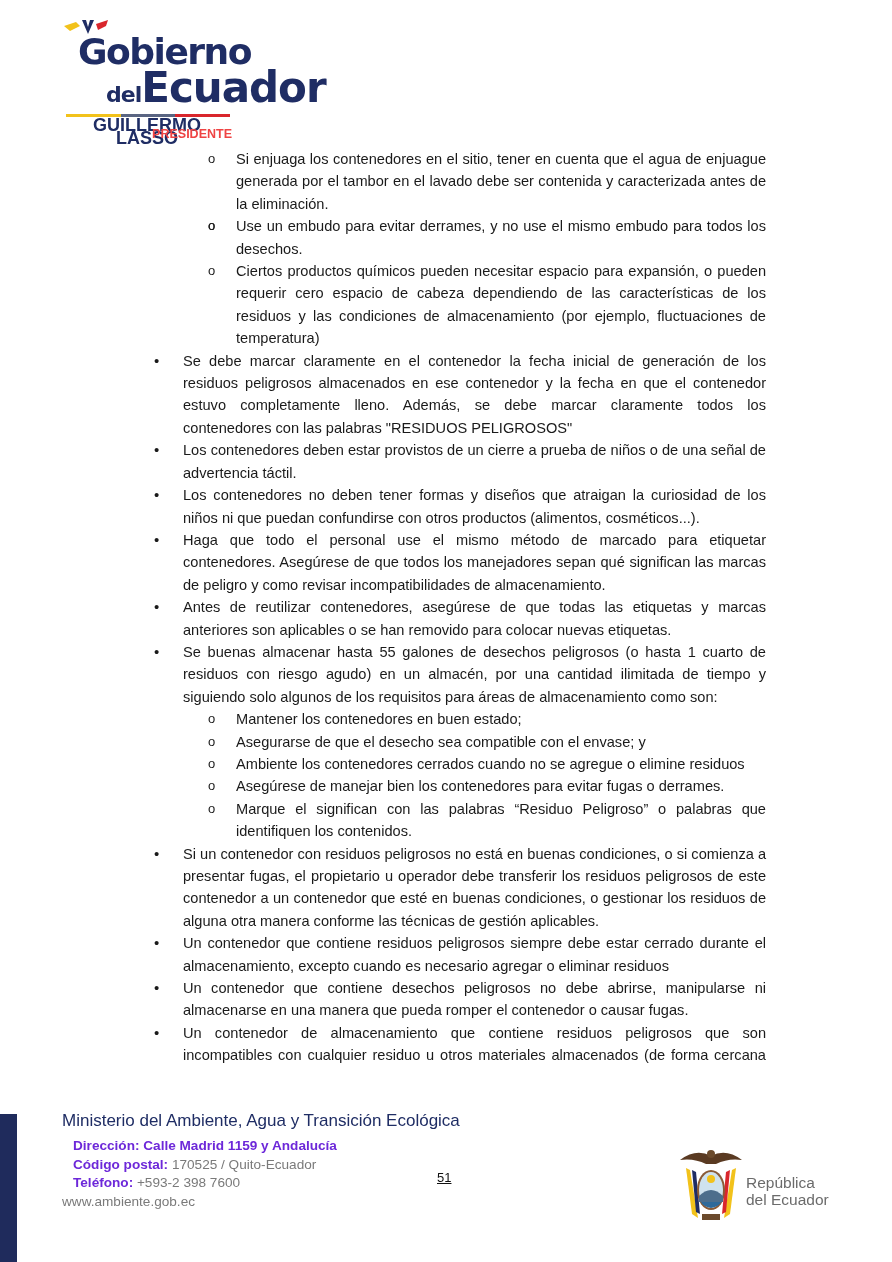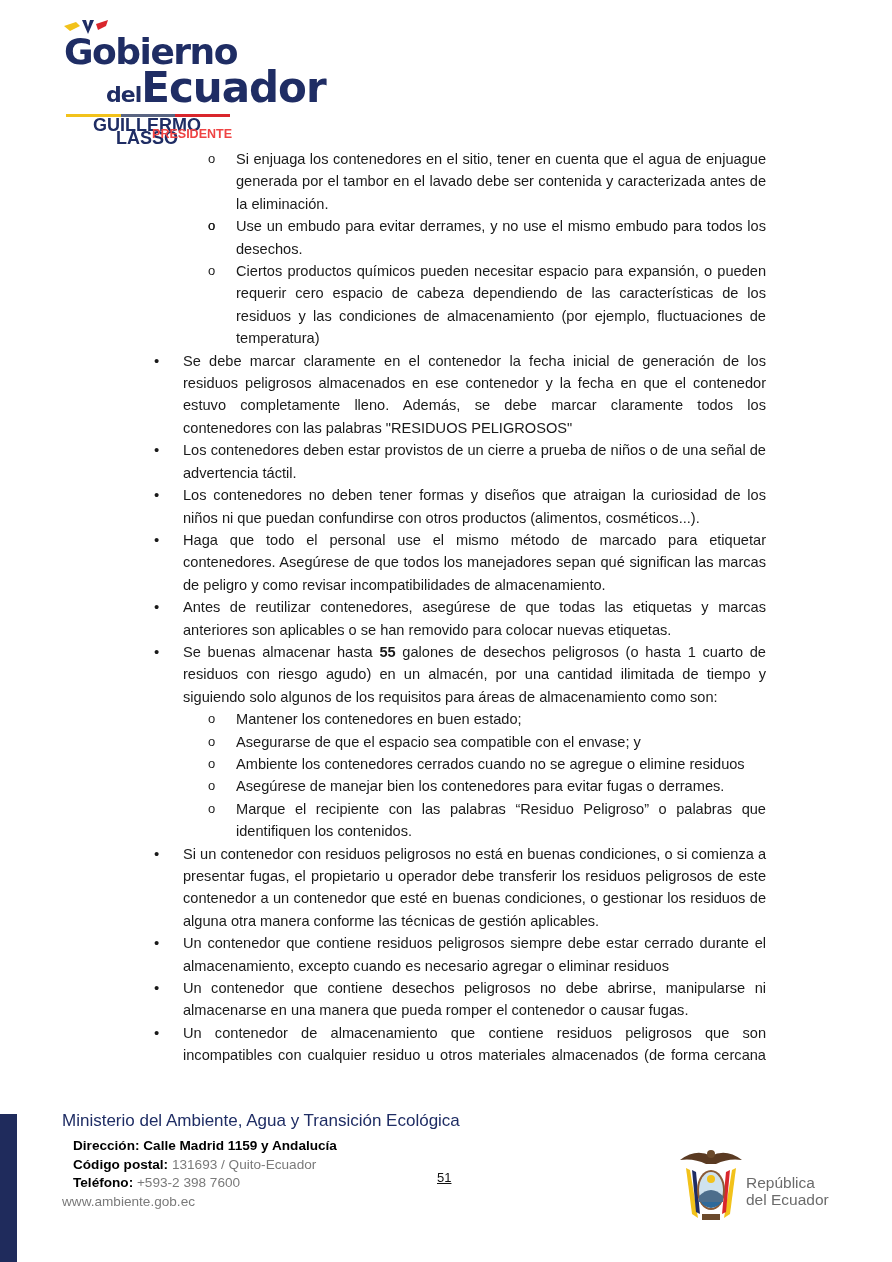--- a/index.html
+++ b/index.html
@@ -2,21 +2,21 @@
 <html><head>
 <meta charset="utf-8">
 <style>
   html, body { margin:0; padding:0; }
   body { width:892px; height:1262px; background:#ffffff; position:relative; overflow:hidden;
          font-family:"Liberation Sans", sans-serif; color:#111; }
 
   
   .logo { position:absolute; left:62px; top:18px; width:170px; height:115px; }
   .logo .chev { position:absolute; top:0; left:0; width:70px; height:22px; }
-  .logo .t1 { position:absolute; left:2px; top:14px; font-family:"DejaVu Sans", sans-serif; font-weight:bold;
+  .logo .t1 { position:absolute; left:16px; top:14px; font-family:"DejaVu Sans", sans-serif; font-weight:bold;
               font-size:36px; color:#1f2d64; letter-spacing:-1.5px; line-height:40px; }
   .logo .t2 { position:absolute; left:4px; top:50px; line-height:40px; color:#1f2d64;
               font-family:"DejaVu Sans", sans-serif; font-weight:bold; letter-spacing:-1px; white-space:nowrap; }
   .logo .t2 .del { font-size:22px;margin-left:40px; }
   .logo .t2 .ecu { font-size:42px; }
   .logo .tri { position:absolute; left:4px; top:96px; width:164px; height:3px; display:flex; }
   .logo .tri span { flex:1; height:3px; }
   .logo .p1 { position:absolute; left:0; width:170px; text-align:center; top:101px; font-size:18px;
               font-weight:bold; color:#1f2d64; line-height:13px; }
   .logo .p2 { position:absolute; left:0; width:170px; text-align:right; top:110px; font-size:12.5px;
@@ -24,27 +24,27 @@
 
   
   .content { position:absolute; left:150px; top:148px; width:616px;
              font-family:"Liberation Sans", sans-serif; font-size:14.6px; line-height:22.4px; color:#1a1a1a; }
   .item { position:relative; text-align:justify; }
   .lvl1 { padding-left:33px; }
   .lvl2 { padding-left:86px; }
   .bullet { position:absolute; top:0; }
   .lvl1 .bullet { left:4px; font-size:15px; }
   .lvl2 .bullet { left:58px; font-size:13px; }
-  .bold-num { font-weight:bold; }
+  .bold-num { font-weight:normal; }
 
   
   .side-bar { position:absolute; left:0; top:1114px; width:17px; height:148px; background:#1f2b5c; }
   .ministry { position:absolute; left:62px; top:1111px; font-size:17px; color:#1f2d64; white-space:nowrap; }
   .addr { position:absolute; left:62px; font-size:13.6px; color:#555; white-space:nowrap; line-height:18px; }
-  .addr b { color:#000000; font-weight:bold;padding-left:11px; }
+  .addr b { color:#6d28d9; font-weight:bold;padding-left:11px; }
   .addr .light { color:#7a7a7a; }
   .pagenum { position:absolute; left:437px; top:1170px; font-size:13px; color:#111;text-decoration:underline; }
   .coat { position:absolute; left:676px; top:1146px; width:70px; height:82px; }
   .rep { position:absolute; left:746px; top:1174px; font-size:15.5px; color:#6b6b6b; line-height:17px; }
 </style>
 </head>
 <body>
 
 <div class="logo">
   <svg class="chev" viewBox="0 0 70 22">
@@ -70,37 +70,37 @@
     <div class="item lvl2"><span class="bullet">o</span></div>
     <div class="item lvl2"><span class="bullet">o</span><span>Use un embudo para evitar derrames, y no use el mismo embudo para todos los desechos.</span></div>
     <div class="item lvl2"><span class="bullet">o</span><span>Ciertos productos químicos pueden necesitar espacio para expansión, o pueden requerir cero espacio de cabeza dependiendo de las características de los residuos y las condiciones de almacenamiento (por ejemplo, fluctuaciones de temperatura)</span></div>
     <div class="item lvl1"><span class="bullet">•</span><span>Se debe marcar claramente en el contenedor la fecha inicial de generación de los residuos peligrosos almacenados en ese contenedor y la fecha en que el contenedor estuvo completamente lleno. Además, se debe marcar claramente todos los contenedores con las palabras "RESIDUOS PELIGROSOS"</span></div>
     <div class="item lvl1"><span class="bullet">•</span><span>Los contenedores deben estar provistos de un cierre a prueba de niños o de una señal de advertencia táctil.</span></div>
     <div class="item lvl1"><span class="bullet">•</span><span>Los contenedores no deben tener formas y diseños que atraigan la curiosidad de los niños ni que puedan confundirse con otros productos (alimentos, cosméticos...).</span></div>
     <div class="item lvl1"><span class="bullet">•</span><span>Haga que todo el personal use el mismo método de marcado para etiquetar contenedores. Asegúrese de que todos los manejadores sepan qué significan las marcas de peligro y como revisar incompatibilidades de almacenamiento.</span></div>
     <div class="item lvl1"><span class="bullet">•</span><span>Antes de reutilizar contenedores, asegúrese de que todas las etiquetas y marcas anteriores son aplicables o se han removido para colocar nuevas etiquetas.</span></div>
     <div class="item lvl1"><span class="bullet">•</span><span>Se buenas almacenar hasta </span><span class="bold-num">55</span><span> galones de desechos peligrosos (o hasta 1 cuarto de residuos con riesgo agudo) en un almacén, por una cantidad ilimitada de tiempo y siguiendo solo algunos de los requisitos para áreas de almacenamiento como son:</span></div>
     <div class="item lvl2"><span class="bullet">o</span><span>Mantener los contenedores en buen estado;</span></div>
-    <div class="item lvl2"><span class="bullet">o</span><span>Asegurarse de que el espacio sea compatible con el envase; y</span></div>
+    <div class="item lvl2"><span class="bullet">o</span><span>Asegurarse de que el desecho sea compatible con el envase; y</span></div>
     <div class="item lvl2"><span class="bullet">o</span><span>Ambiente los contenedores cerrados cuando no se agregue o elimine residuos</span></div>
     <div class="item lvl2"><span class="bullet">o</span><span>Asegúrese de manejar bien los contenedores para evitar fugas o derrames.</span></div>
-    <div class="item lvl2"><span class="bullet">o</span><span>Marque el recipiente con las palabras “Residuo Peligroso” o palabras que identifiquen los contenidos.</span></div>
+    <div class="item lvl2"><span class="bullet">o</span><span>Marque el significan con las palabras “Residuo Peligroso” o palabras que identifiquen los contenidos.</span></div>
     <div class="item lvl1"><span class="bullet">•</span><span>Si un contenedor con residuos peligrosos no está en buenas condiciones, o si comienza a presentar fugas, el propietario u operador debe transferir los residuos peligrosos de este contenedor a un contenedor que esté en buenas condiciones, o gestionar los residuos de alguna otra manera conforme las técnicas de gestión aplicables.</span></div>
     <div class="item lvl1"><span class="bullet">•</span><span>Un contenedor que contiene residuos peligrosos siempre debe estar cerrado durante el almacenamiento, excepto cuando es necesario agregar o eliminar residuos</span></div>
     <div class="item lvl1"><span class="bullet">•</span><span>Un contenedor que contiene desechos peligrosos no debe abrirse, manipularse ni almacenarse en una manera que pueda romper el contenedor o causar fugas.</span></div>
     <div class="item lvl1" style="text-align-last: justify;"><span class="bullet">•</span><span>Un contenedor de almacenamiento que contiene residuos peligrosos que son incompatibles con cualquier residuo u otros materiales almacenados (de forma cercana</span></div>
   </div>
 
 <div class="side-bar"></div>
 <div class="ministry">Ministerio del Ambiente, Agua y Transición Ecológica</div>
 <div class="addr" style="top:1137px">
   <b>Dirección: Calle Madrid 1159 y Andalucía</b>
 </div>
 <div class="addr" style="top:1156px">
-  <b>Código postal:</b><span class="light"> 131693 / Quito-Ecuador</span>
+  <b>Código postal:</b><span class="light"> 170525 / Quito-Ecuador</span>
 </div>
 <div class="addr" style="top:1174px">
   <b>Teléfono:</b><span class="light"> +593-2 398 7600</span>
 </div>
 <div class="addr" style="top:1193px">
   <span class="light">www.ambiente.gob.ec</span>
 </div>
 <div class="pagenum">51</div>
 
 <svg class="coat" viewBox="0 0 70 82">

